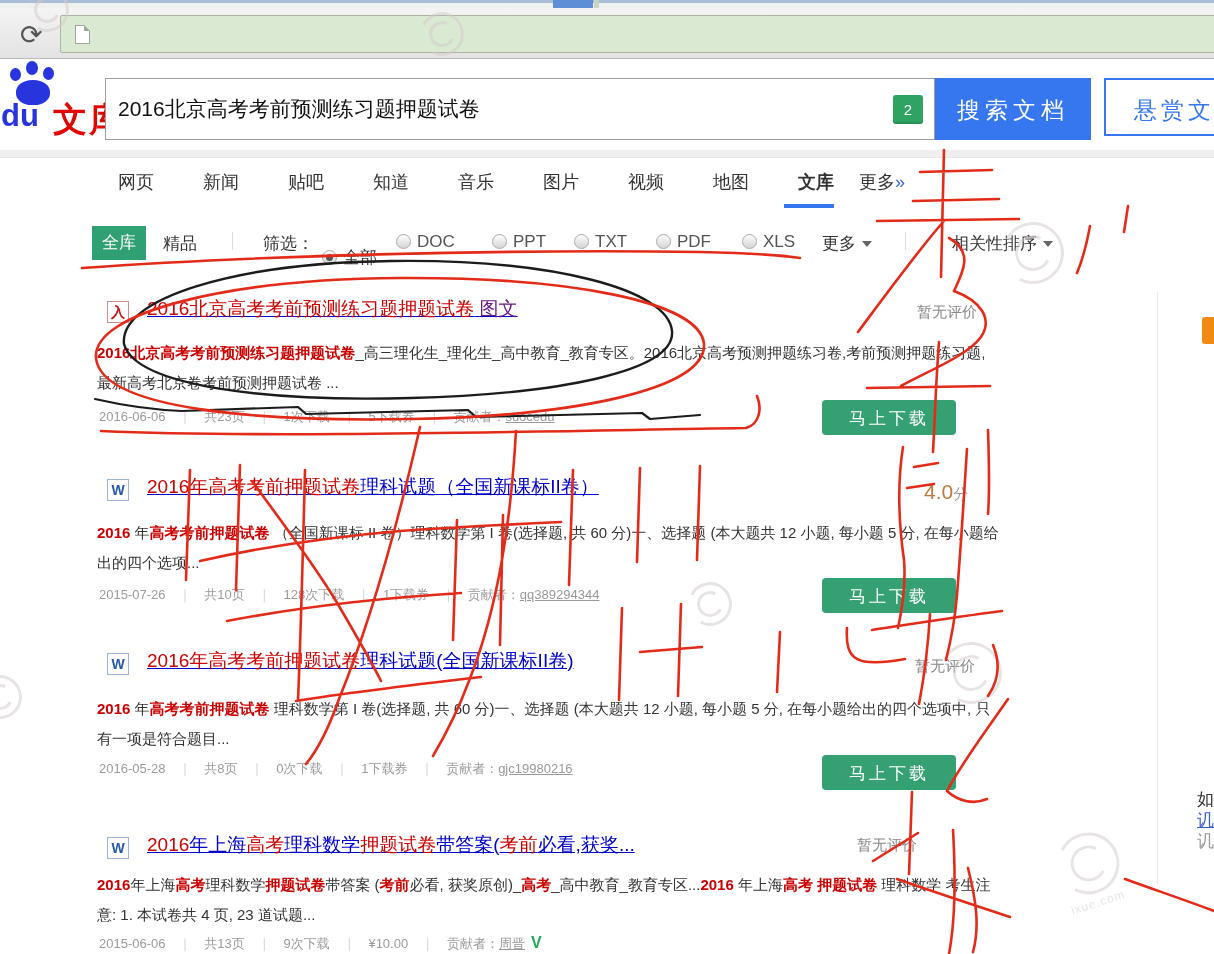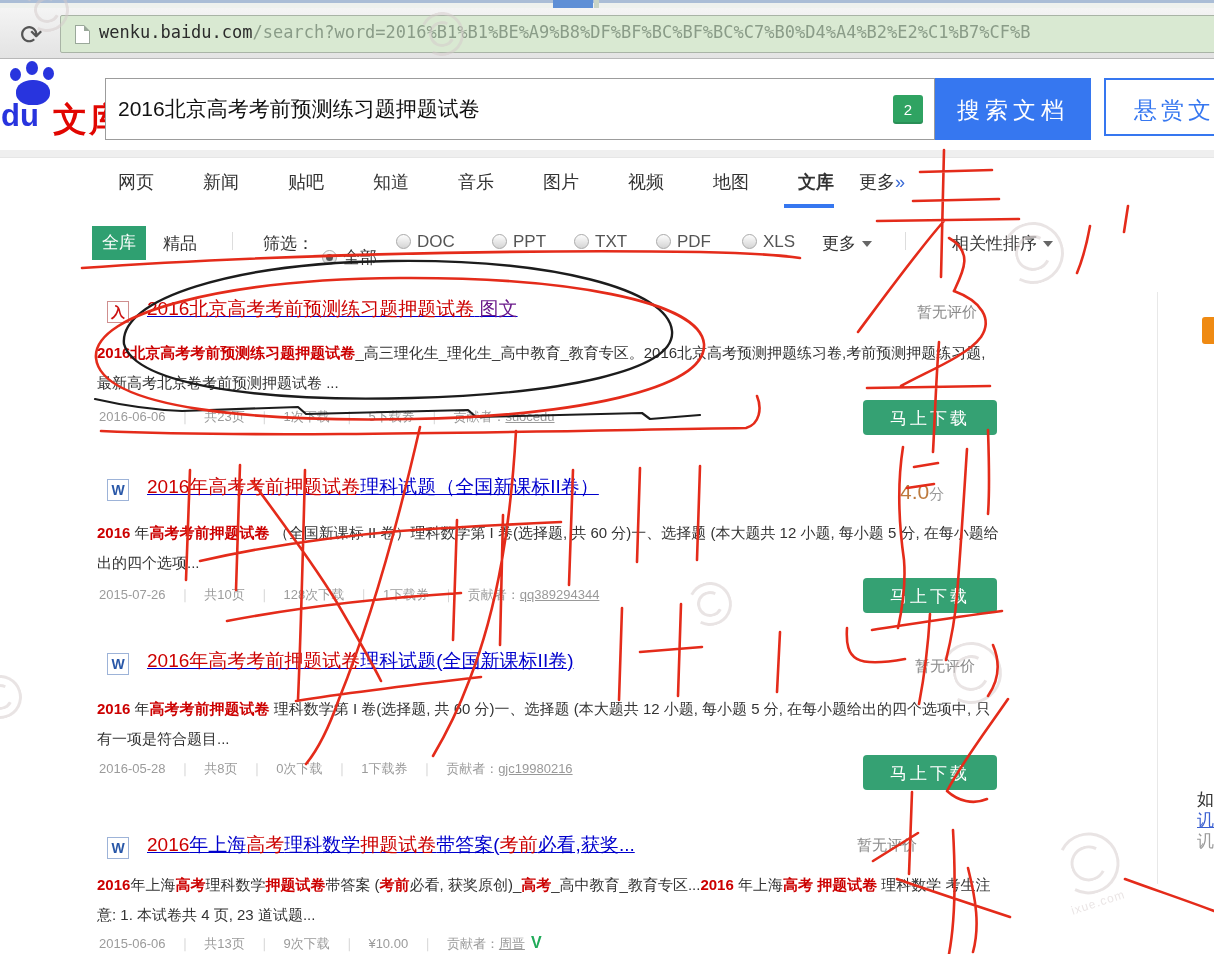--- a/index.html
+++ b/index.html
@@ -72,24 +72,24 @@
   .rtitle{position:absolute;left:50px;top:0;font-size:19px;text-decoration:underline;white-space:nowrap;cursor:pointer;color:#0000cc;}
   .rdesc{position:absolute;left:0;width:905px;font-size:15px;line-height:30px;color:#333;}
   .rdesc .hl-red{font-weight:bold;}
   .hl-red{color:#cc0000;}
   .hl-blue{color:#0000cc;}
   .hl-purple{color:#6a1a8a;}
   .rmeta{position:absolute;left:2px;font-size:13px;color:#9b9b9b;white-space:nowrap;}
   .rmeta .sep{margin:0 13px;color:#ccc;}
   .contrib{color:#999;text-decoration:underline;cursor:pointer;}
   .vbadge{color:#21ab59;font-weight:bold;font-size:16px;margin-left:6px;}
-  .btn-download{position:absolute;left:863px;width:134px;height:35px;background:#35a173;border:none;border-radius:4px;
+  .btn-download{position:absolute;left:822px;width:134px;height:35px;background:#35a173;border:none;border-radius:4px;
     color:#fff;font-size:17px;letter-spacing:3px;text-align:center;line-height:35px;cursor:pointer;}
   .rating{position:absolute;font-size:15px;color:#8a8a8a;white-space:nowrap;}
-  .score{font-size:21px;color:#bd7a3e;}
+  .score{font-size:21px;color:#bd7a3e;padding-left:24px;}
   .score-unit{font-size:15px;color:#999;}
 
   .vdivider{position:absolute;left:1157px;top:292px;width:1px;height:592px;background:#e8e8e8;}
   .orange-tab{position:absolute;left:1202px;top:317px;width:12px;height:27px;background:#ef8a12;border-radius:3px 0 0 3px;}
   .clipped-side{position:absolute;left:1197px;top:789px;width:30px;font-size:17px;line-height:21px;}
   .clipped-side .c1{color:#333;}
   .clipped-side .c2{color:#3a5fd0;text-decoration:underline;}
   .clipped-side .c3{color:#999;}
 
   
@@ -110,21 +110,20 @@
 
   <div class="tabstrip">
     <div class="topline"></div>
     <div class="activeblue"></div>
     <div class="tabdiv"></div>
   </div>
   <div class="toolbar">
     <div class="reload">⟳</div>
     <div class="urlbar">
       <div class="pageicon"></div>
-      <div class="urltext"><span class="host">wenku.baidu.com</span><span class="path">/search?word=2016%B1%B1%BE%A9%B8%DF%BF%BC%BF%BC%C7%B0%D4%A4%B2%E2%C1%B7%CF%B</span></div>
     </div>
   </div>
 
   <div class="paw">
     <i class="palm"></i>
       <i class="t1"></i>
       <i class="t2"></i>
       <i class="t3"></i>
   </div>
   <div class="logo-du">du</div>

